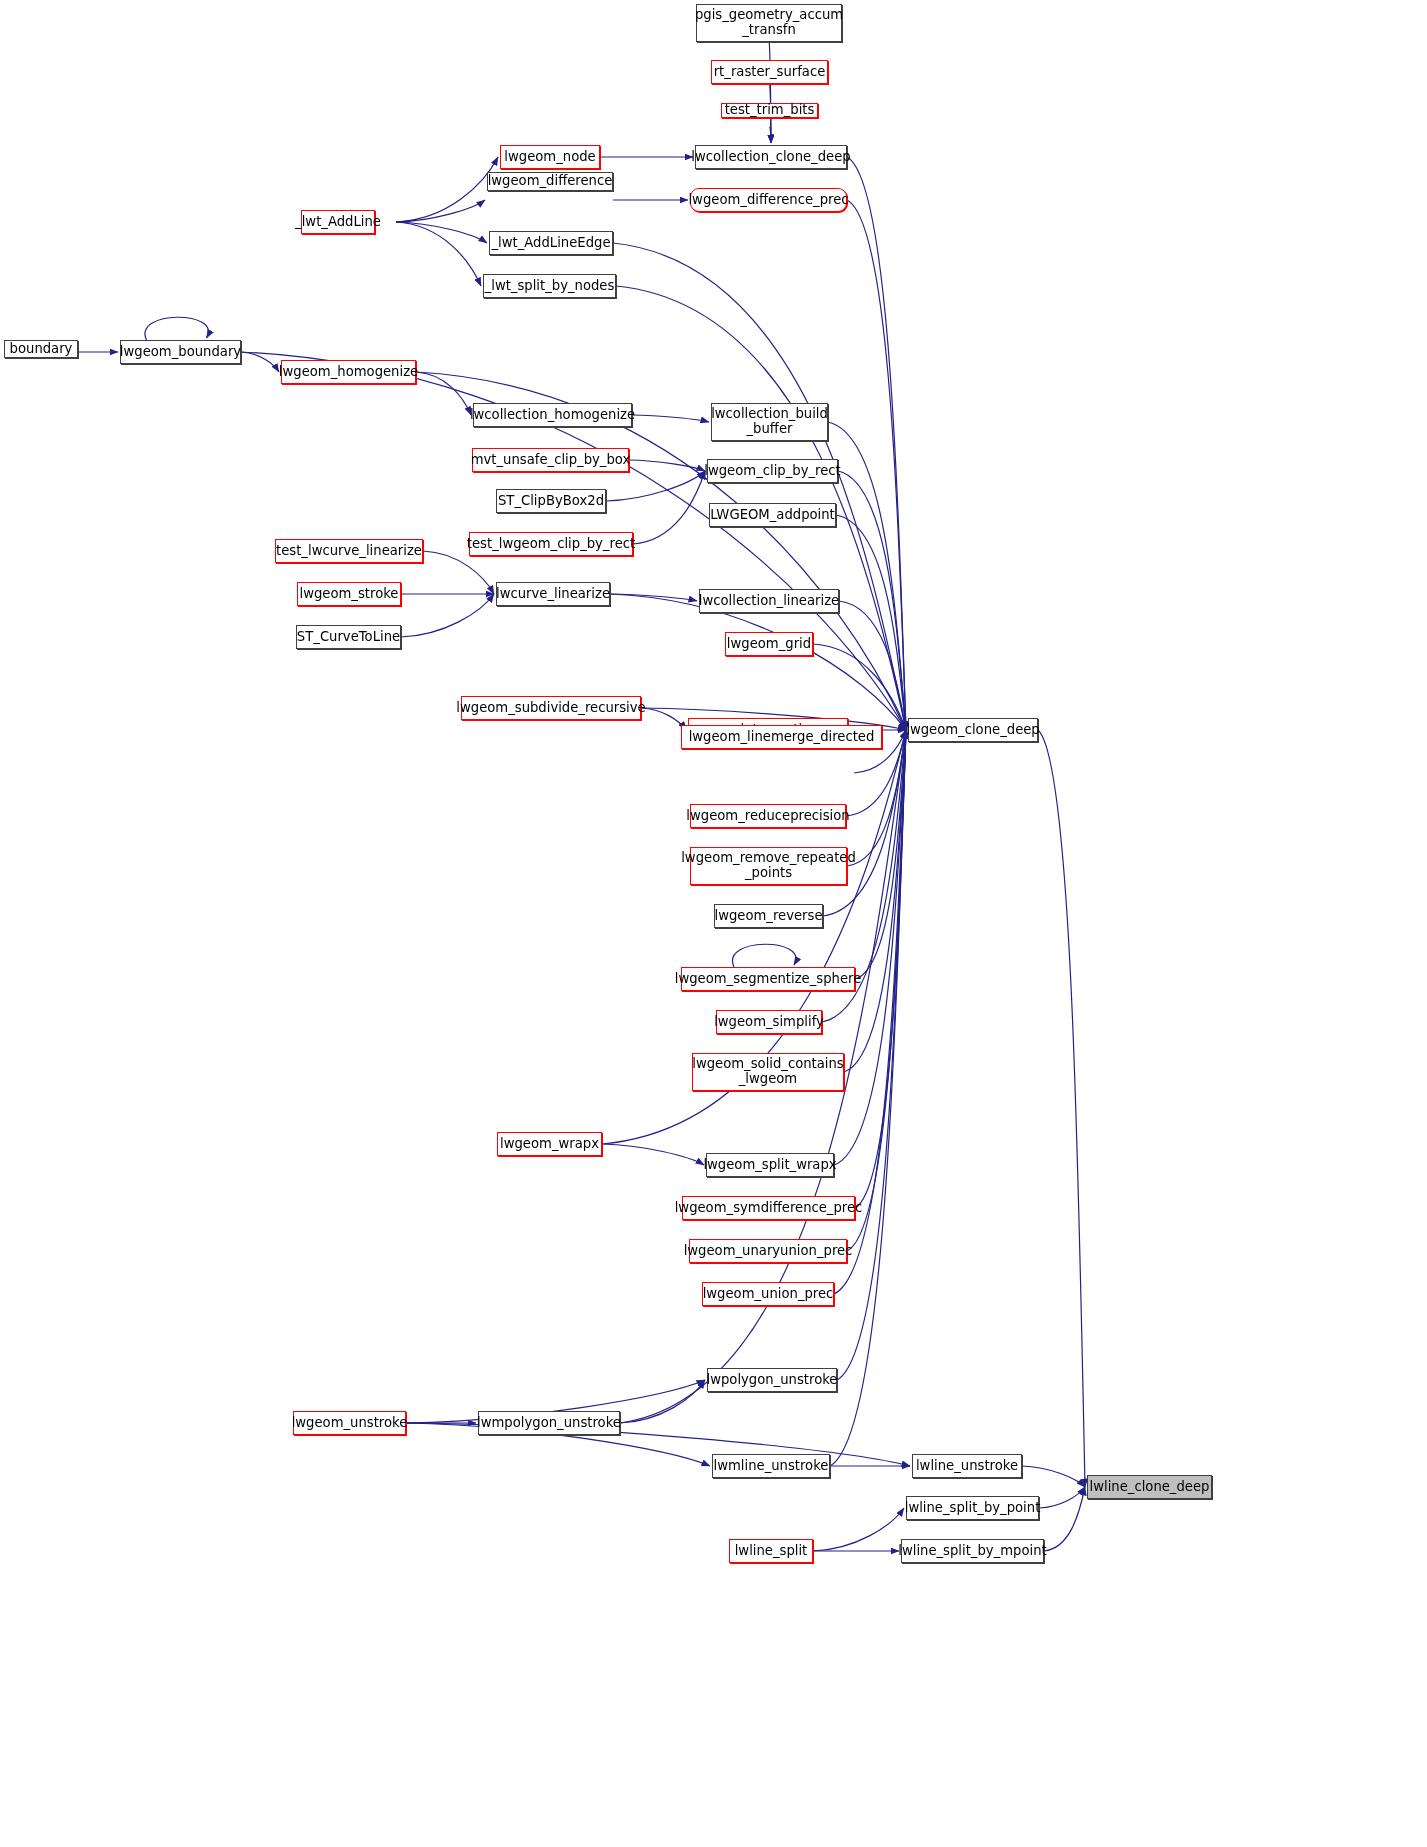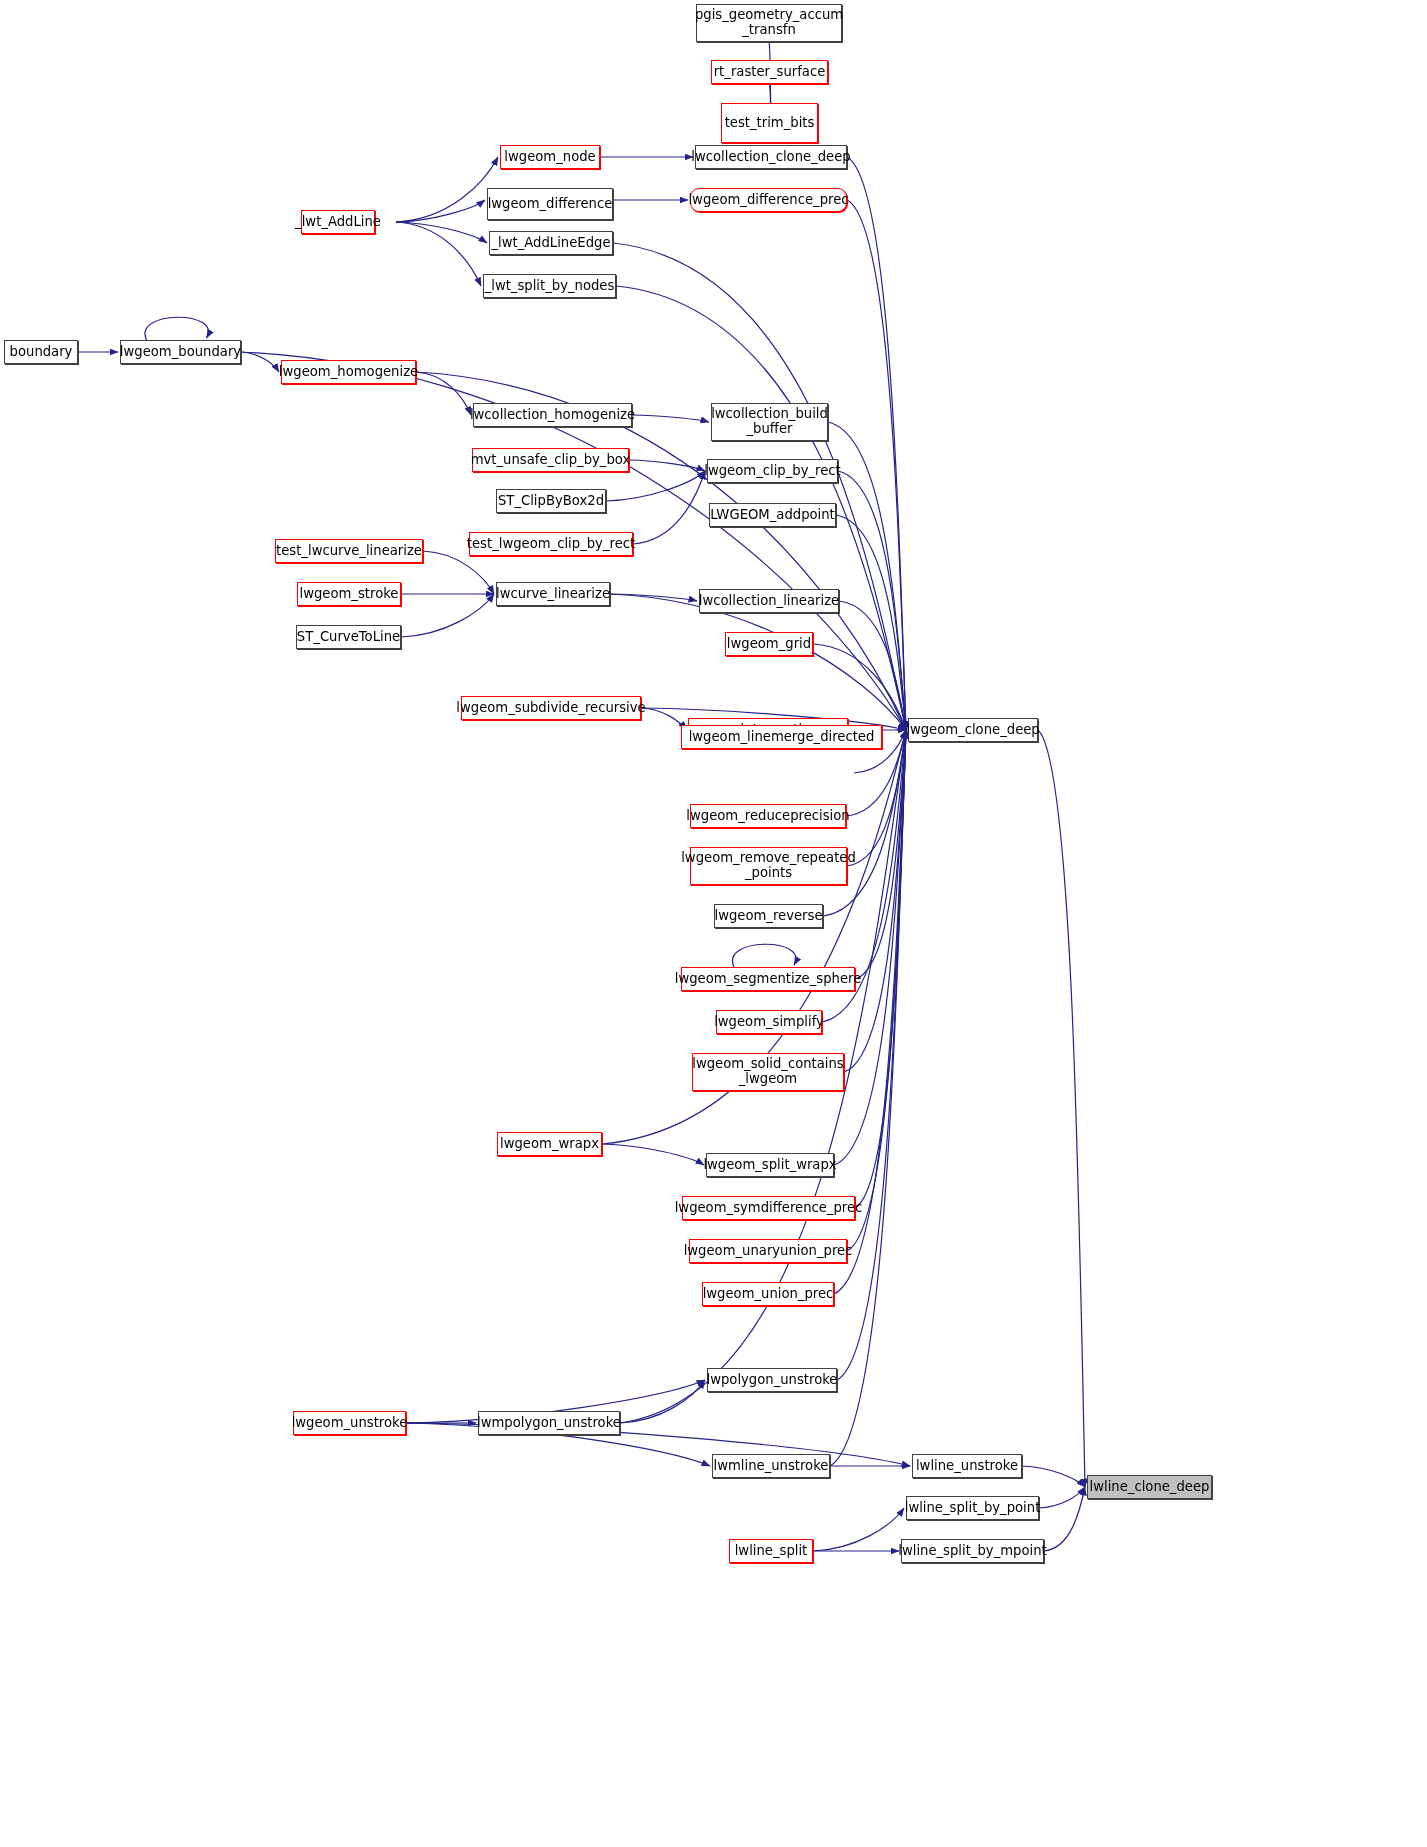--- a/index.html
+++ b/index.html
@@ -89,29 +89,29 @@
         <path d="M1039,1508 C1060.6132352941177,1507.16 1078.56,1495.82 1085,1487" fill="none" stroke="#22228a" stroke-width="1.2" marker-end="url(#arrow)"></path>
         <path d="M813,1551 C856.2418518518518,1549.28 891.26,1526.06 904,1508" fill="none" stroke="#22228a" stroke-width="1.2" marker-end="url(#arrow)"></path>
         <path d="M813,1551 L899,1551" fill="none" stroke="#22228a" stroke-width="1.2" marker-end="url(#arrow)"></path>
         <path d="M1044,1551 C1069.9150943396226,1548.44 1079.26,1513.88 1085,1487" fill="none" stroke="#22228a" stroke-width="1.2" marker-end="url(#arrow)"></path>
       </g>
   </svg>
   <div id="node-layer">
       <div class="node black" style="left: 696px; top: 4px; width: 146px; height: 38px;"><span>pgis_geometry_accum
 _transfn</span></div>
       <div class="node red" style="left: 711px; top: 60px; width: 117px; height: 24px;"><span>rt_raster_surface</span></div>
-      <div class="node red" style="left: 721px; top: 103px; width: 97px; height: 40px;"><span>test_trim_bits</span></div>
+      <div class="node red" style="left: 721px; top: 103px; width: 97px; height: 15px;"><span>test_trim_bits</span></div>
       <div class="node red" style="left: 500px; top: 145px; width: 100px; height: 24px;"><span>lwgeom_node</span></div>
       <div class="node black" style="left: 695px; top: 145px; width: 152px; height: 24px;"><span>lwcollection_clone_deep</span></div>
-      <div class="node black" style="left: 487px; top: 188px; width: 126px; height: 32px;"><span>lwgeom_difference</span></div>
+      <div class="node black" style="left: 487px; top: 172px; width: 126px; height: 19px;"><span>lwgeom_difference</span></div>
       <div class="node red" style="left: 690px; top: 188px; width: 157px; height: 24px; border-radius: 9px;"><span>lwgeom_difference_prec</span></div>
       <div class="node red" style="left: 301px; top: 210px; width: 74px; height: 24px;"><span>_lwt_AddLine</span></div>
       <div class="node black" style="left: 489px; top: 231px; width: 124px; height: 24px;"><span>_lwt_AddLineEdge</span></div>
       <div class="node black" style="left: 483px; top: 274px; width: 133px; height: 24px;"><span>_lwt_split_by_nodes</span></div>
-      <div class="node black" style="left: 4px; top: 340px; width: 74px; height: 24px;"><span>boundary</span></div>
+      <div class="node black" style="left: 4px; top: 340px; width: 74px; height: 18px;"><span>boundary</span></div>
       <div class="node black" style="left: 120px; top: 340px; width: 121px; height: 24px;"><span>lwgeom_boundary</span></div>
       <div class="node red" style="left: 281px; top: 360px; width: 135px; height: 24px;"><span>lwgeom_homogenize</span></div>
       <div class="node black" style="left: 473px; top: 403px; width: 159px; height: 24px;"><span>lwcollection_homogenize</span></div>
       <div class="node black" style="left: 711px; top: 403px; width: 117px; height: 38px;"><span>lwcollection_build
 _buffer</span></div>
       <div class="node red" style="left: 472px; top: 448px; width: 157px; height: 24px;"><span>mvt_unsafe_clip_by_box</span></div>
       <div class="node black" style="left: 707px; top: 459px; width: 131px; height: 24px;"><span>lwgeom_clip_by_rect</span></div>
       <div class="node black" style="left: 496px; top: 489px; width: 110px; height: 24px;"><span>ST_ClipByBox2d</span></div>
       <div class="node black" style="left: 709px; top: 503px; width: 127px; height: 24px;"><span>LWGEOM_addpoint</span></div>
       <div class="node red" style="left: 469px; top: 532px; width: 164px; height: 24px;"><span>test_lwgeom_clip_by_rect</span></div>

